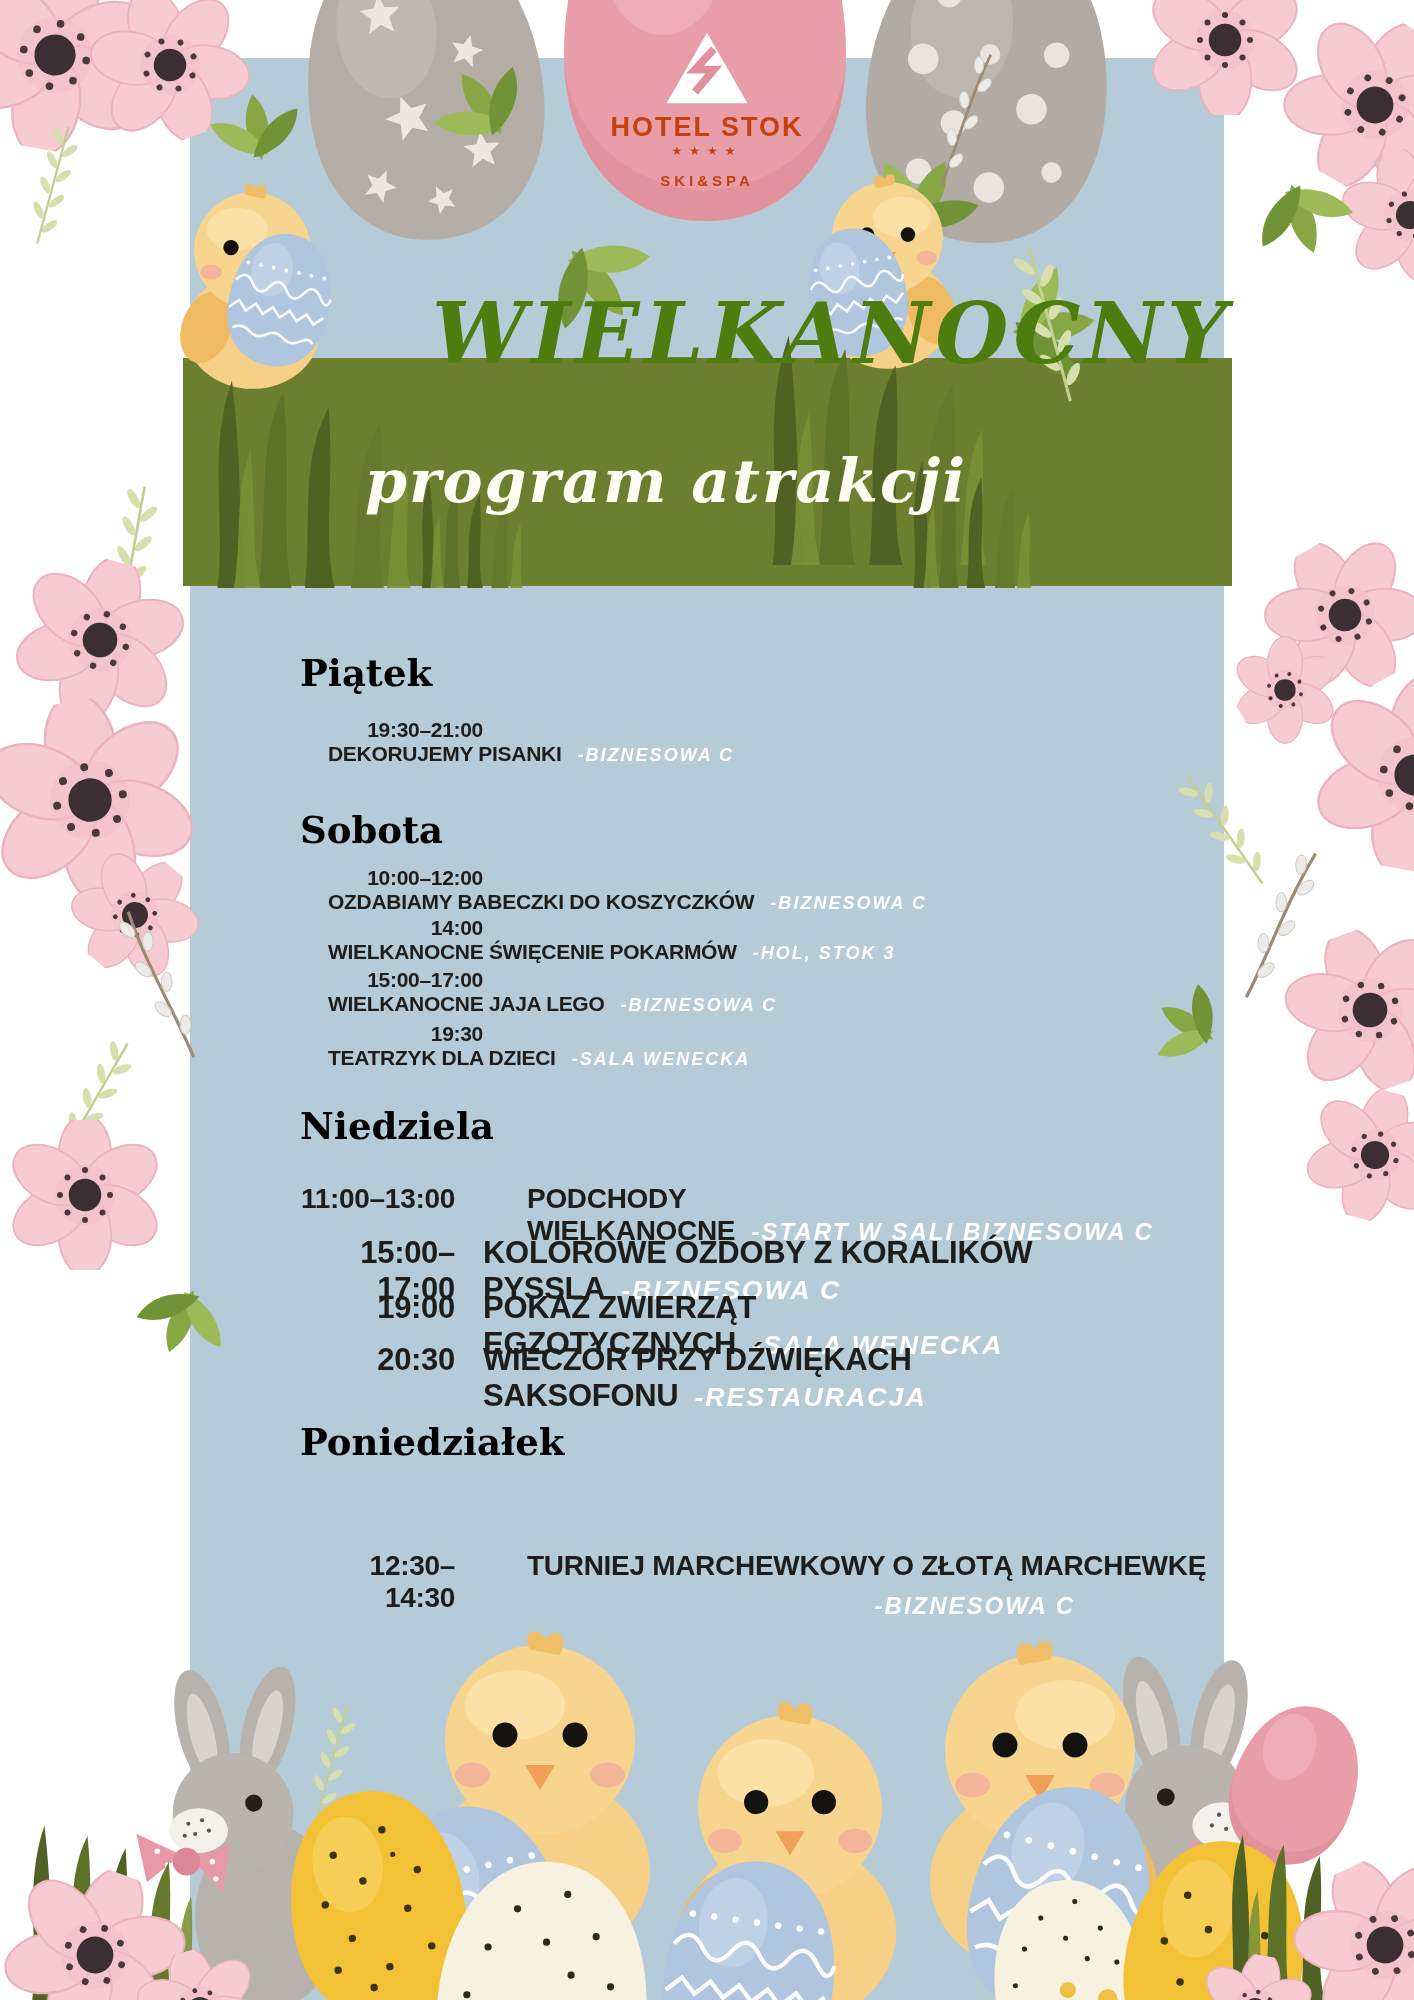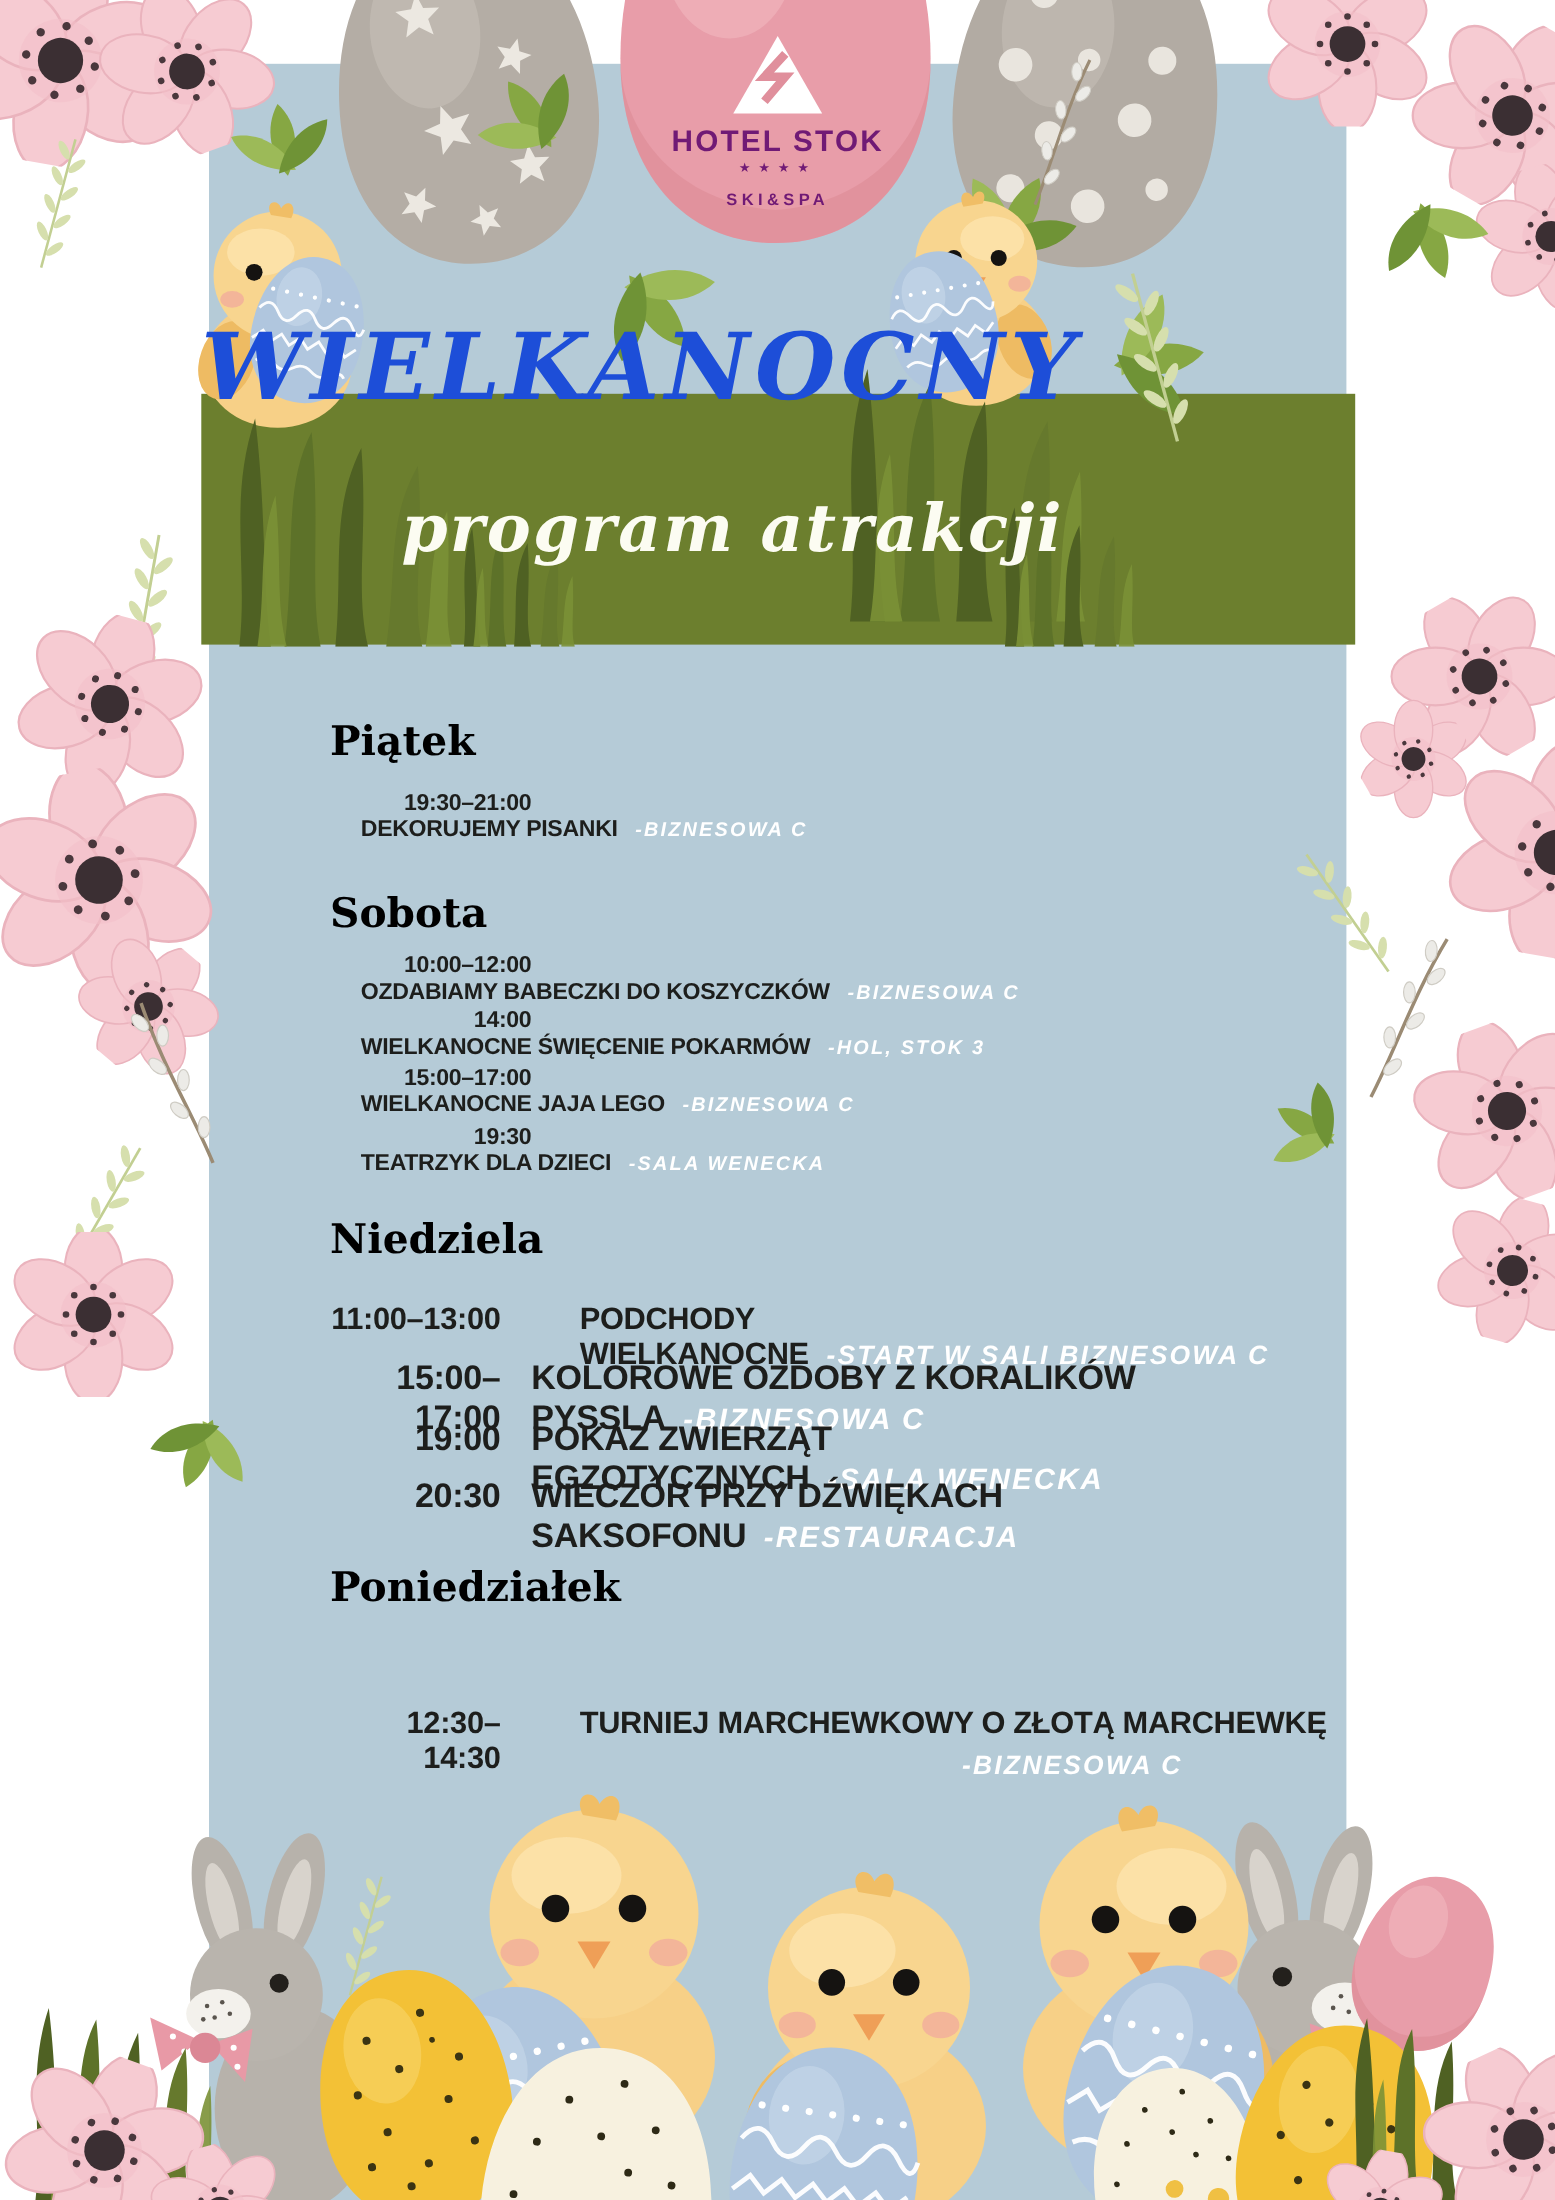--- a/index.html
+++ b/index.html
@@ -1,27 +1,27 @@
 <!DOCTYPE html>
 <html><head>
 <meta charset="utf-8">
 <style>
   html,body{margin:0;padding:0;background:#ffffff;}
   .poster{position:relative;width:1414px;height:2000px;background:#ffffff;overflow:hidden;
           font-family:"Liberation Sans",sans-serif;}
   .panel{position:absolute;left:190px;top:58px;width:1034px;height:1942px;background:#b5cbd7;z-index:1;}
   .band{position:absolute;left:183px;top:358px;width:1049px;height:228px;background:#6c7f2e;z-index:2;}
   .dec{position:absolute;z-index:3;overflow:visible;}
-  .title{position:absolute;left:183px;top:292px;width:1049px;text-align:left;z-index:4;
+  .title{position:absolute;left:183px;top:292px;width:1049px;text-align:right;z-index:4;
          font-family:"DejaVu Serif",serif;font-style:italic;font-weight:bold;font-size:84px;
-         color:#1d4ed8;letter-spacing:5px;line-height:1;}
+         color:#4d7c0f;letter-spacing:5px;line-height:1;}
   .subtitle{position:absolute;left:183px;top:448px;width:966px;text-align:center;z-index:4;
          font-family:"DejaVu Serif",serif;font-style:italic;font-weight:bold;font-size:60px;
          color:#fcfcf2;letter-spacing:2px;line-height:1.1;}
-  .logo{position:absolute;left:557px;top:30px;width:300px;text-align:center;color:#701a75;z-index:5;}
+  .logo{position:absolute;left:557px;top:30px;width:300px;text-align:center;color:#c2410c;z-index:5;}
   .logo-name{font-size:27px;font-weight:bold;letter-spacing:2px;margin-top:2px;}
   .logo-stars{font-size:12px;letter-spacing:7px;margin-top:1px;}
   .logo-sub{font-size:15px;font-weight:bold;letter-spacing:4px;margin-top:14px;}
   .day{position:absolute;left:300px;z-index:4;font-family:"DejaVu Serif",serif;font-weight:bold;
        color:#000000;font-size:37px;line-height:1;}
   .row{position:absolute;left:300px;width:912px;display:flex;align-items:baseline;z-index:4;
        color:#1d1e1c;font-weight:bold;line-height:1.15;letter-spacing:-0.3px;}
   .time{width:155px;text-align:right;flex:none;}
   .body{margin-left:28px;}
   .loc{color:#ffffff;font-style:italic;letter-spacing:2px;font-size:0.86em;margin-left:16px;white-space:nowrap;}

